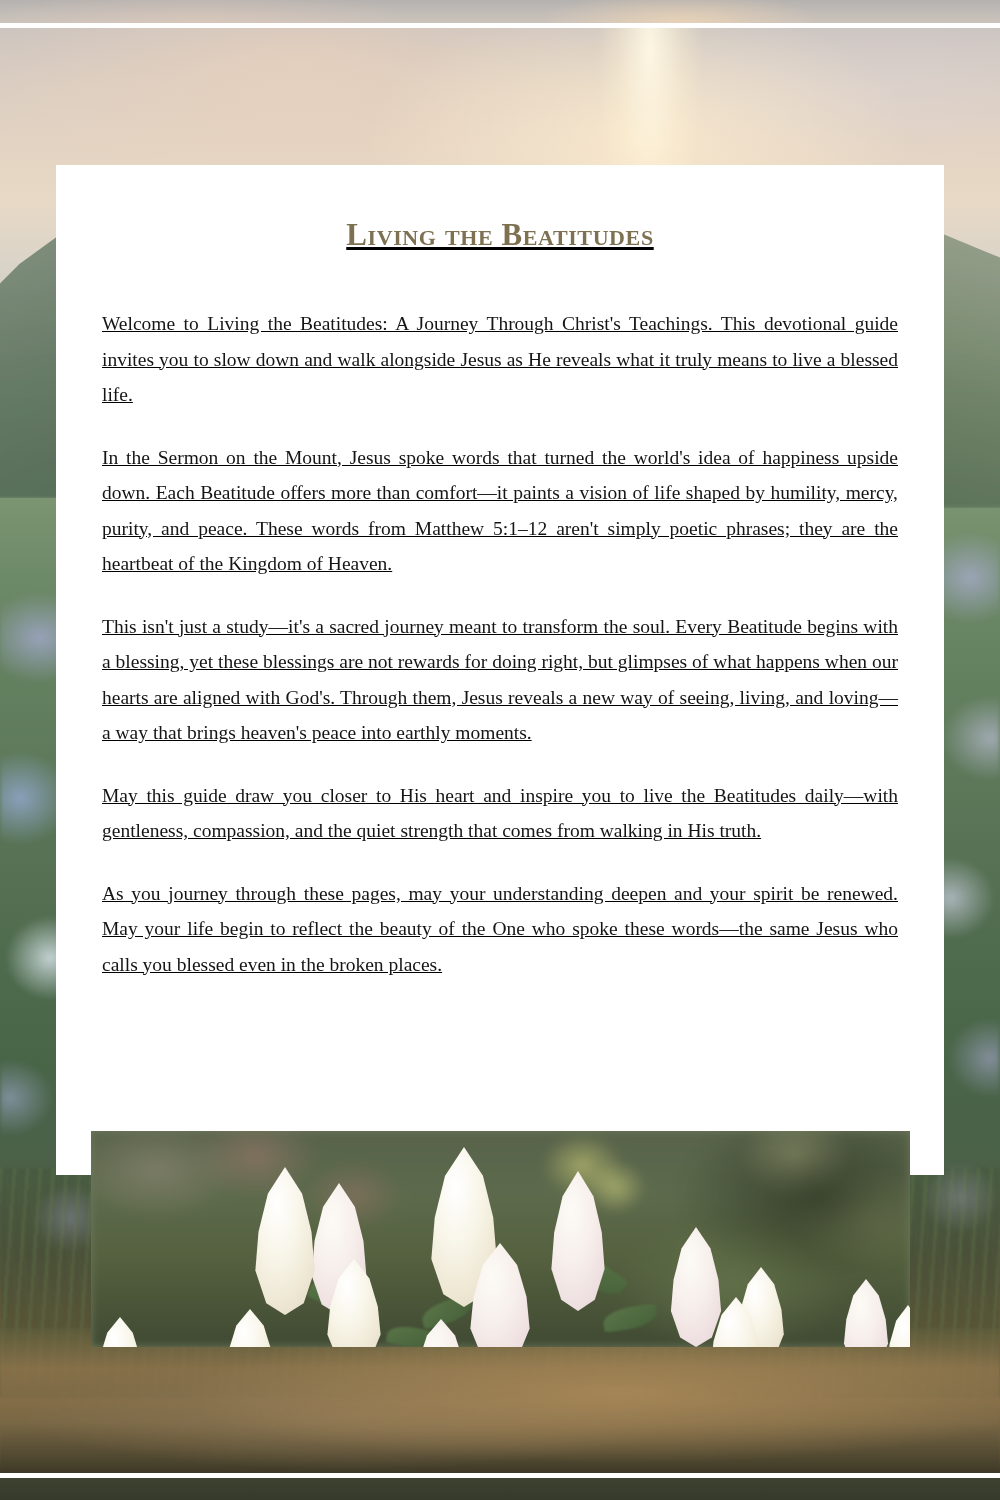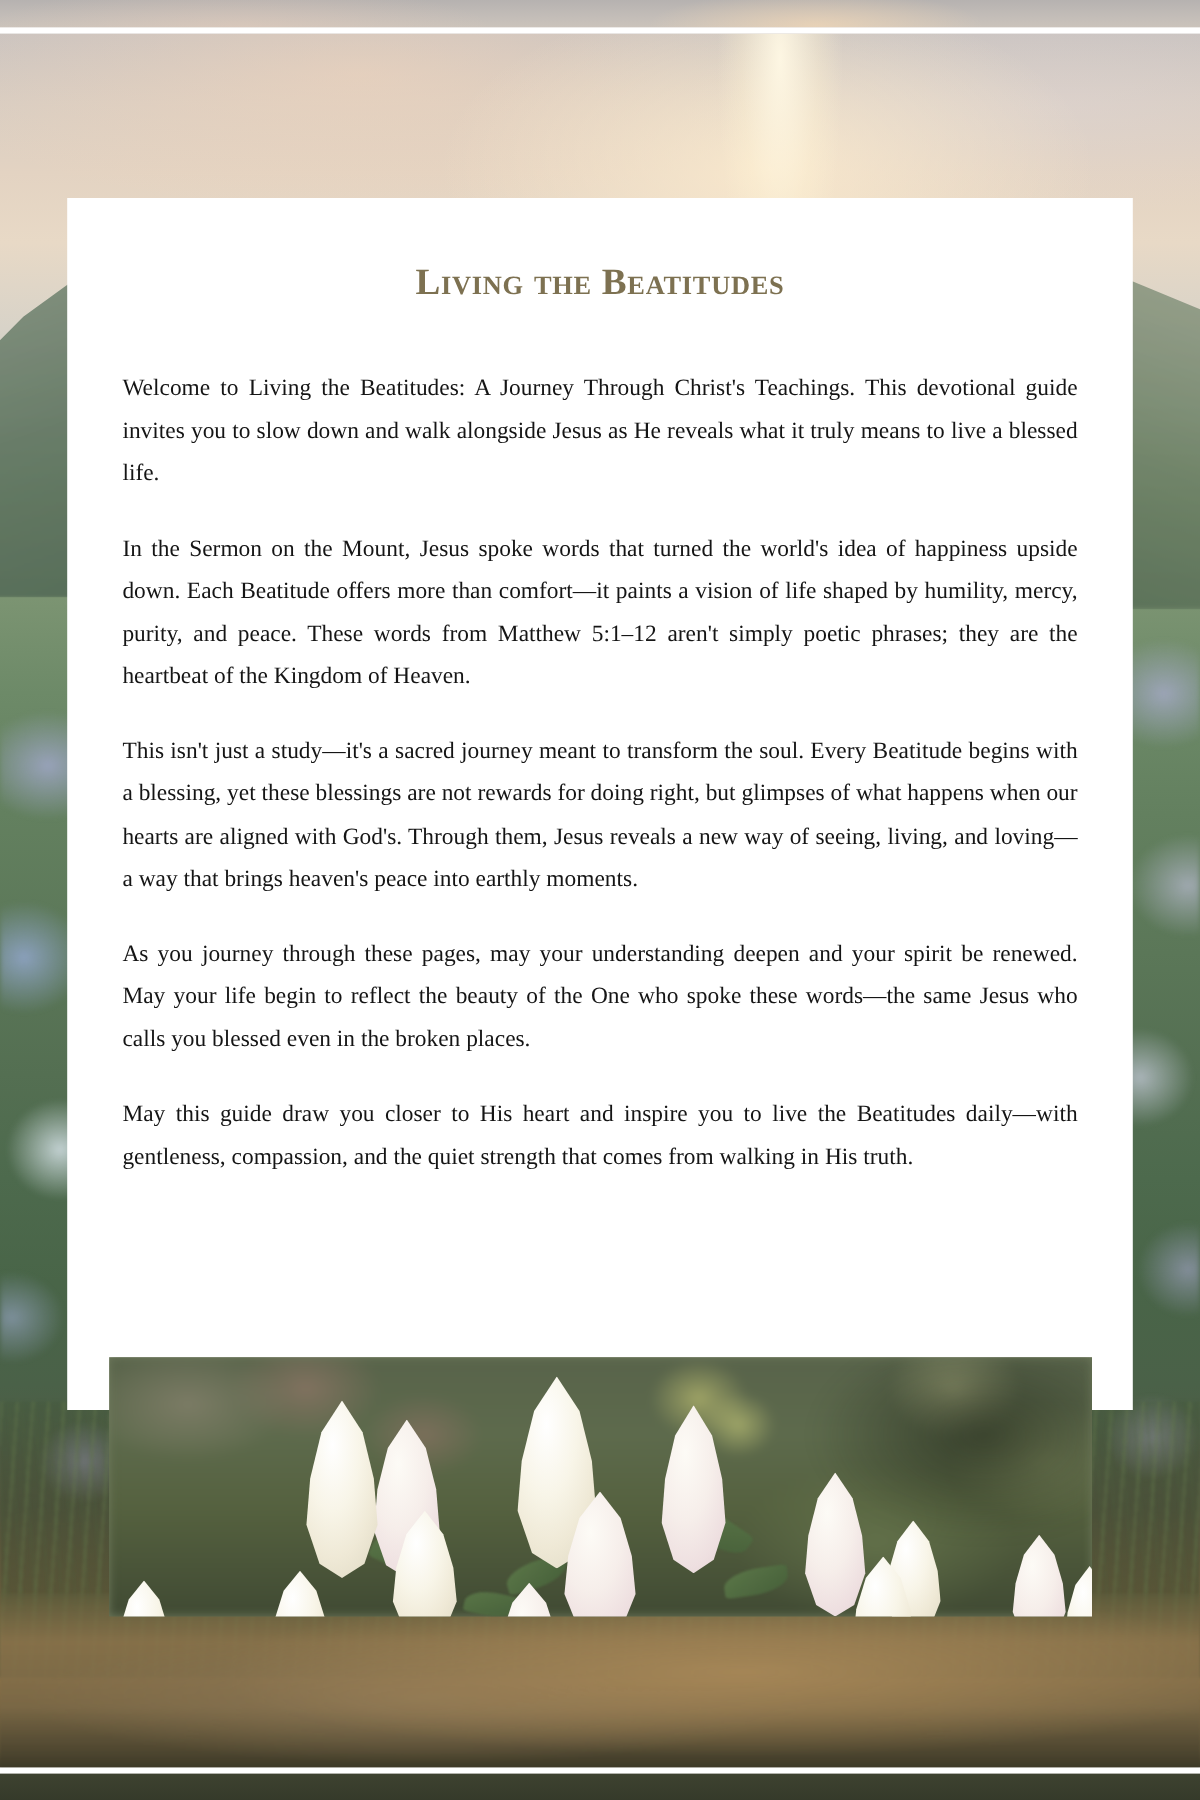--- a/index.html
+++ b/index.html
@@ -141,20 +141,21 @@
     background:linear-gradient(180deg, #3e4230 0%, #353a2a 100%);
   }
 
   
   .card {
     position:absolute;
     left:56px; top:165px;
     width:888px; height:1010px;
     background:#ffffff;
     z-index:5;
+    text-decoration:underline;
   }
 
   .doc-title {
     margin-top:52px;
     text-align:center;
     font-family:"Liberation Serif", serif;
     font-size:31px;
     font-weight:700;
     letter-spacing:.6px;
     font-variant:small-caps;
@@ -250,22 +251,22 @@
   <div class="bg-strip-bottom"></div>
 
   <div class="card">
 
     <h1 class="doc-title">Living the Beatitudes</h1>
 
     <div class="doc-body">
       <p>Welcome to Living the Beatitudes: A Journey Through Christ's Teachings. This devotional guide invites you to slow down and walk alongside Jesus as He reveals what it truly means to live a blessed life.</p>
       <p>In the Sermon on the Mount, Jesus spoke words that turned the world's idea of happiness upside down. Each Beatitude offers more than comfort—it paints a vision of life shaped by humility, mercy, purity, and peace. These words from Matthew 5:1–12 aren't simply poetic phrases; they are the heartbeat of the Kingdom of Heaven.</p>
       <p>This isn't just a study—it's a sacred journey meant to transform the soul. Every Beatitude begins with a blessing, yet these blessings are not rewards for doing right, but glimpses of what happens when our hearts are aligned with God's. Through them, Jesus reveals a new way of seeing, living, and loving—a way that brings heaven's peace into earthly moments.</p>
+      <p>May this guide draw you closer to His heart and inspire you to live the Beatitudes daily—with gentleness, compassion, and the quiet strength that comes from walking in His truth.</p>
       <p>As you journey through these pages, may your understanding deepen and your spirit be renewed. May your life begin to reflect the beauty of the One who spoke these words—the same Jesus who calls you blessed even in the broken places.</p>
-      <p>May this guide draw you closer to His heart and inspire you to live the Beatitudes daily—with gentleness, compassion, and the quiet strength that comes from walking in His truth.</p>
     </div>
 
     <figure class="doc-figure">
       <div class="fig-canvas">
         <div class="fig-backdrop"></div>
         <div class="fig-dark-right"></div>
 
         <div class="leaf" style="left:218px; top:152px; width:58px; height:26px; transform:rotate(24deg);"></div>
         <div class="leaf" style="left:330px; top:170px; width:52px; height:22px; transform:rotate(-16deg);"></div>
         <div class="leaf" style="left:470px; top:130px; width:66px; height:26px; transform:rotate(34deg);"></div>

